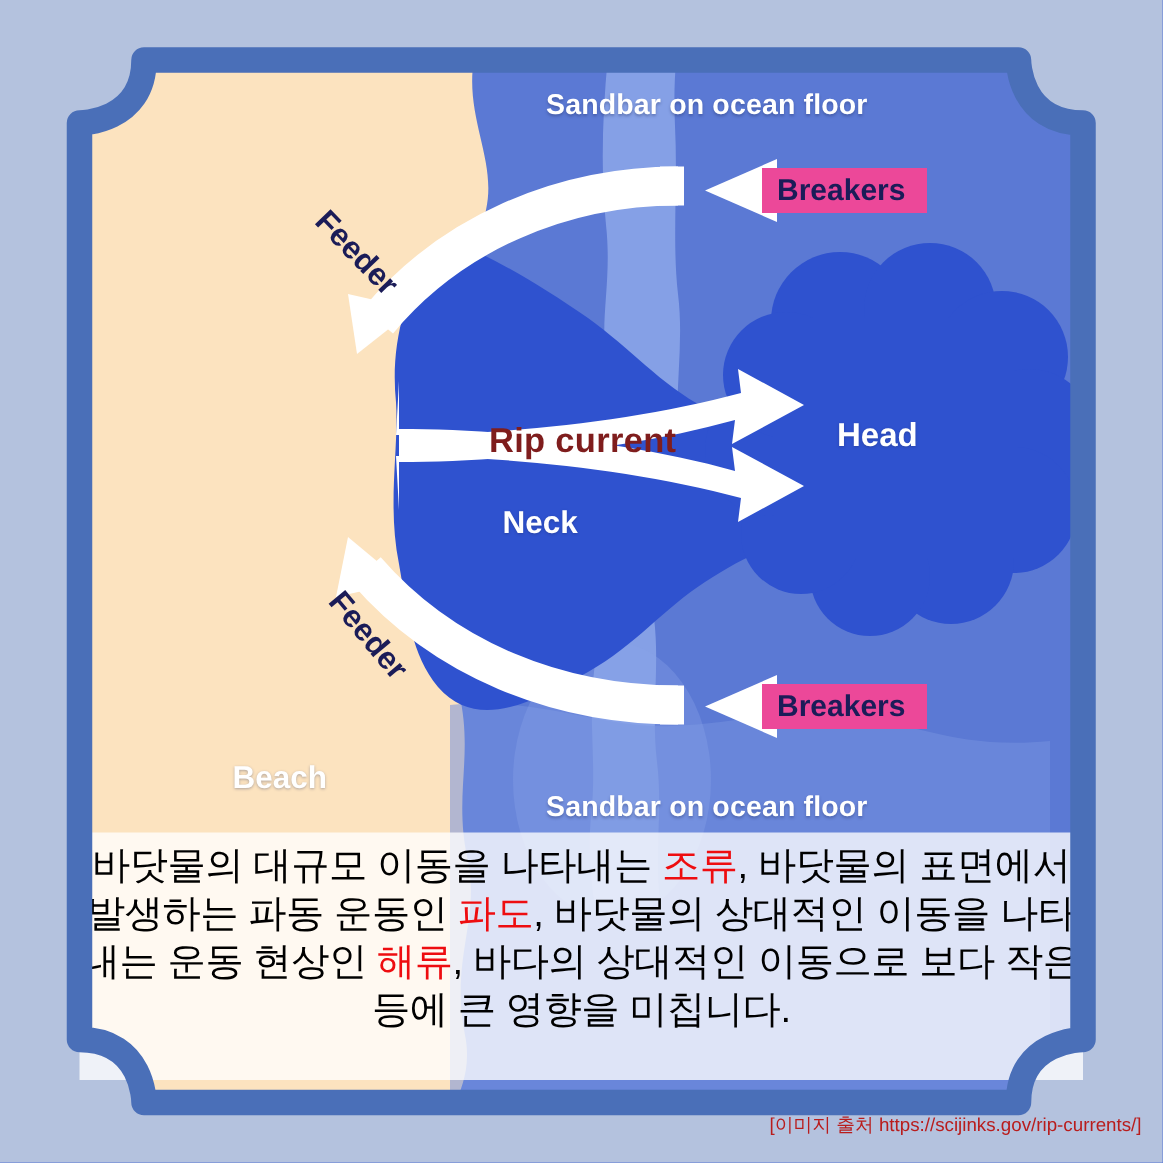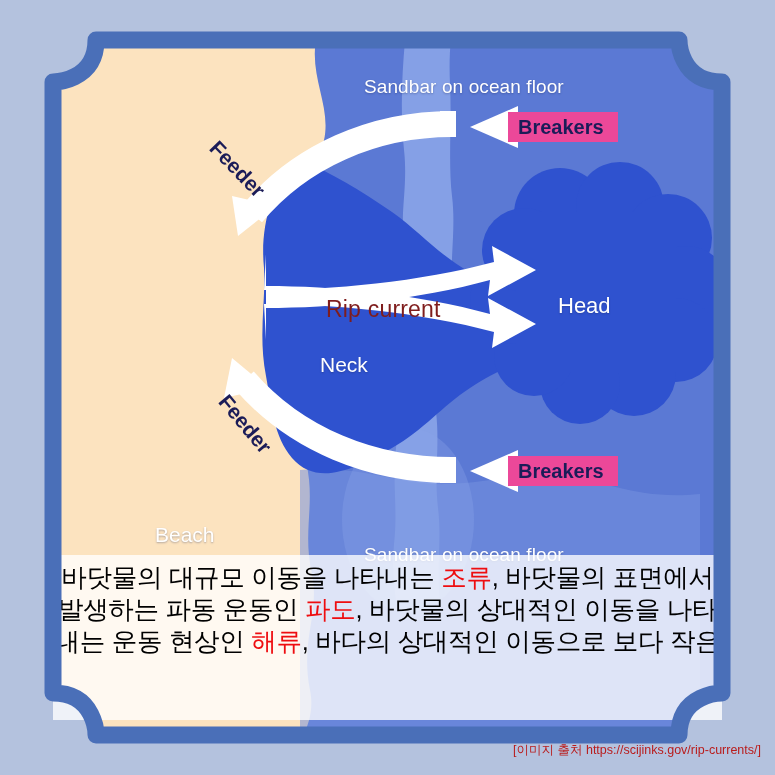--- a/index.html
+++ b/index.html
@@ -12,28 +12,28 @@
   #stage{position:absolute;inset:0;width:775px;height:775px;}
   #frameSvg{position:absolute;left:0;top:0;width:775px;height:775px;}
 
   
   #art{
     position:absolute;left:0;top:0;width:775px;height:775px;
   }
   #artSvg{position:absolute;left:0;top:0;width:775px;height:775px;}
 
   
-  .lbl{position:absolute;white-space:nowrap;font-weight:normal;margin-top:16px;}
+  .lbl{position:absolute;white-space:nowrap;font-weight:bold;}
   .lbl-white{color:#ffffff;text-shadow:0 1px 2px rgba(30,40,90,.35);}
   .lbl-navy{color:#7f1d1d;}
 
   #sandbarTop{left:364px;top:60px;font-size:19px;letter-spacing:.1px;}
   #sandbarBot{left:364px;top:528px;font-size:19px;letter-spacing:.1px;}
   #headLbl{left:558px;top:277px;font-size:22px;}
-  #neckLbl{left:320px;top:337px;font-size:21px;}
+  #neckLbl{left:335px;top:337px;font-size:21px;}
   #beachLbl{left:155px;top:507px;font-size:21px;}
   #ripLbl{left:326px;top:280px;font-size:23px;letter-spacing:.2px;}
 
   .feeder{position:absolute;font-size:21px;font-weight:bold;color:#1b1c58;}
   #feederTop{left:222px;top:136px;transform:rotate(46deg);transform-origin:left top;}
   #feederBot{left:232px;top:390px;transform:rotate(50deg);transform-origin:left top;}
 
   
   .breakers{
     position:absolute;height:30px;display:flex;align-items:center;
@@ -206,20 +206,21 @@
 
     <div class="breakers" id="breakersTop">Breakers</div>
 
     <div class="breakers" id="breakersBot">Breakers</div>
   </div>
 
   <div id="caption">
       <p><span>바닷물의 대규모 이동을 나타내는 </span><span class="hl">조류</span><span>, 바닷물의 표면에서</span></p>
       <p><span>발생하는 파동 운동인 </span><span class="hl">파도</span><span>, 바닷물의 상대적인 이동을 나타</span></p>
       <p><span>내는 운동 현상인 </span><span class="hl">해류</span><span>, 바다의 상대적인 이동으로 보다 작은</span></p>
+      <p><span>등에 큰 영향을 미칩니다.</span></p>
     </div>
 
   <svg id="frameSvg" viewBox="0 0 775 775" xmlns="http://www.w3.org/2000/svg">
     <path d="M96,40 L679,40
              C679,40 679,82 722,82
              L722,693
              C722,693 679,693 679,735
              L96,735
              C96,735 96,693 53,693
              L53,82

